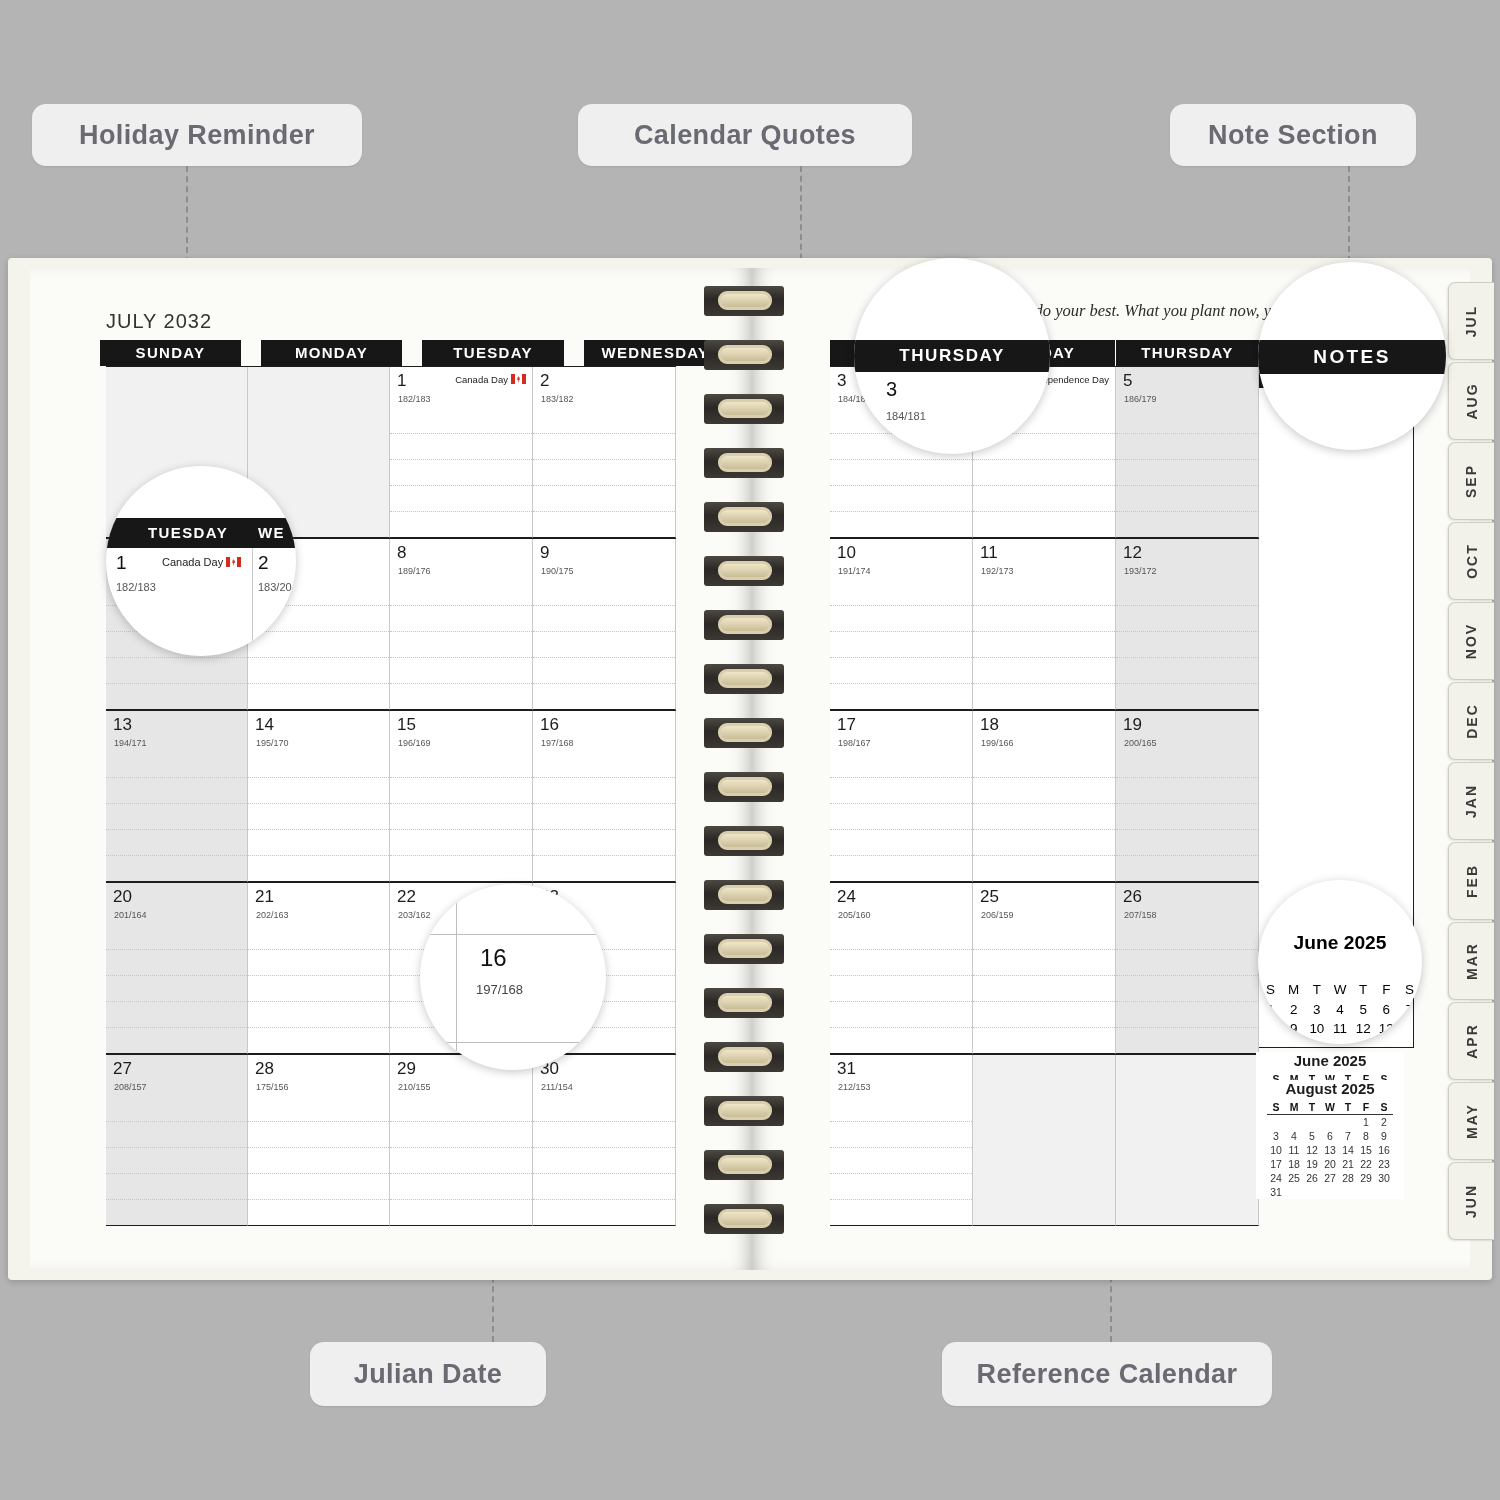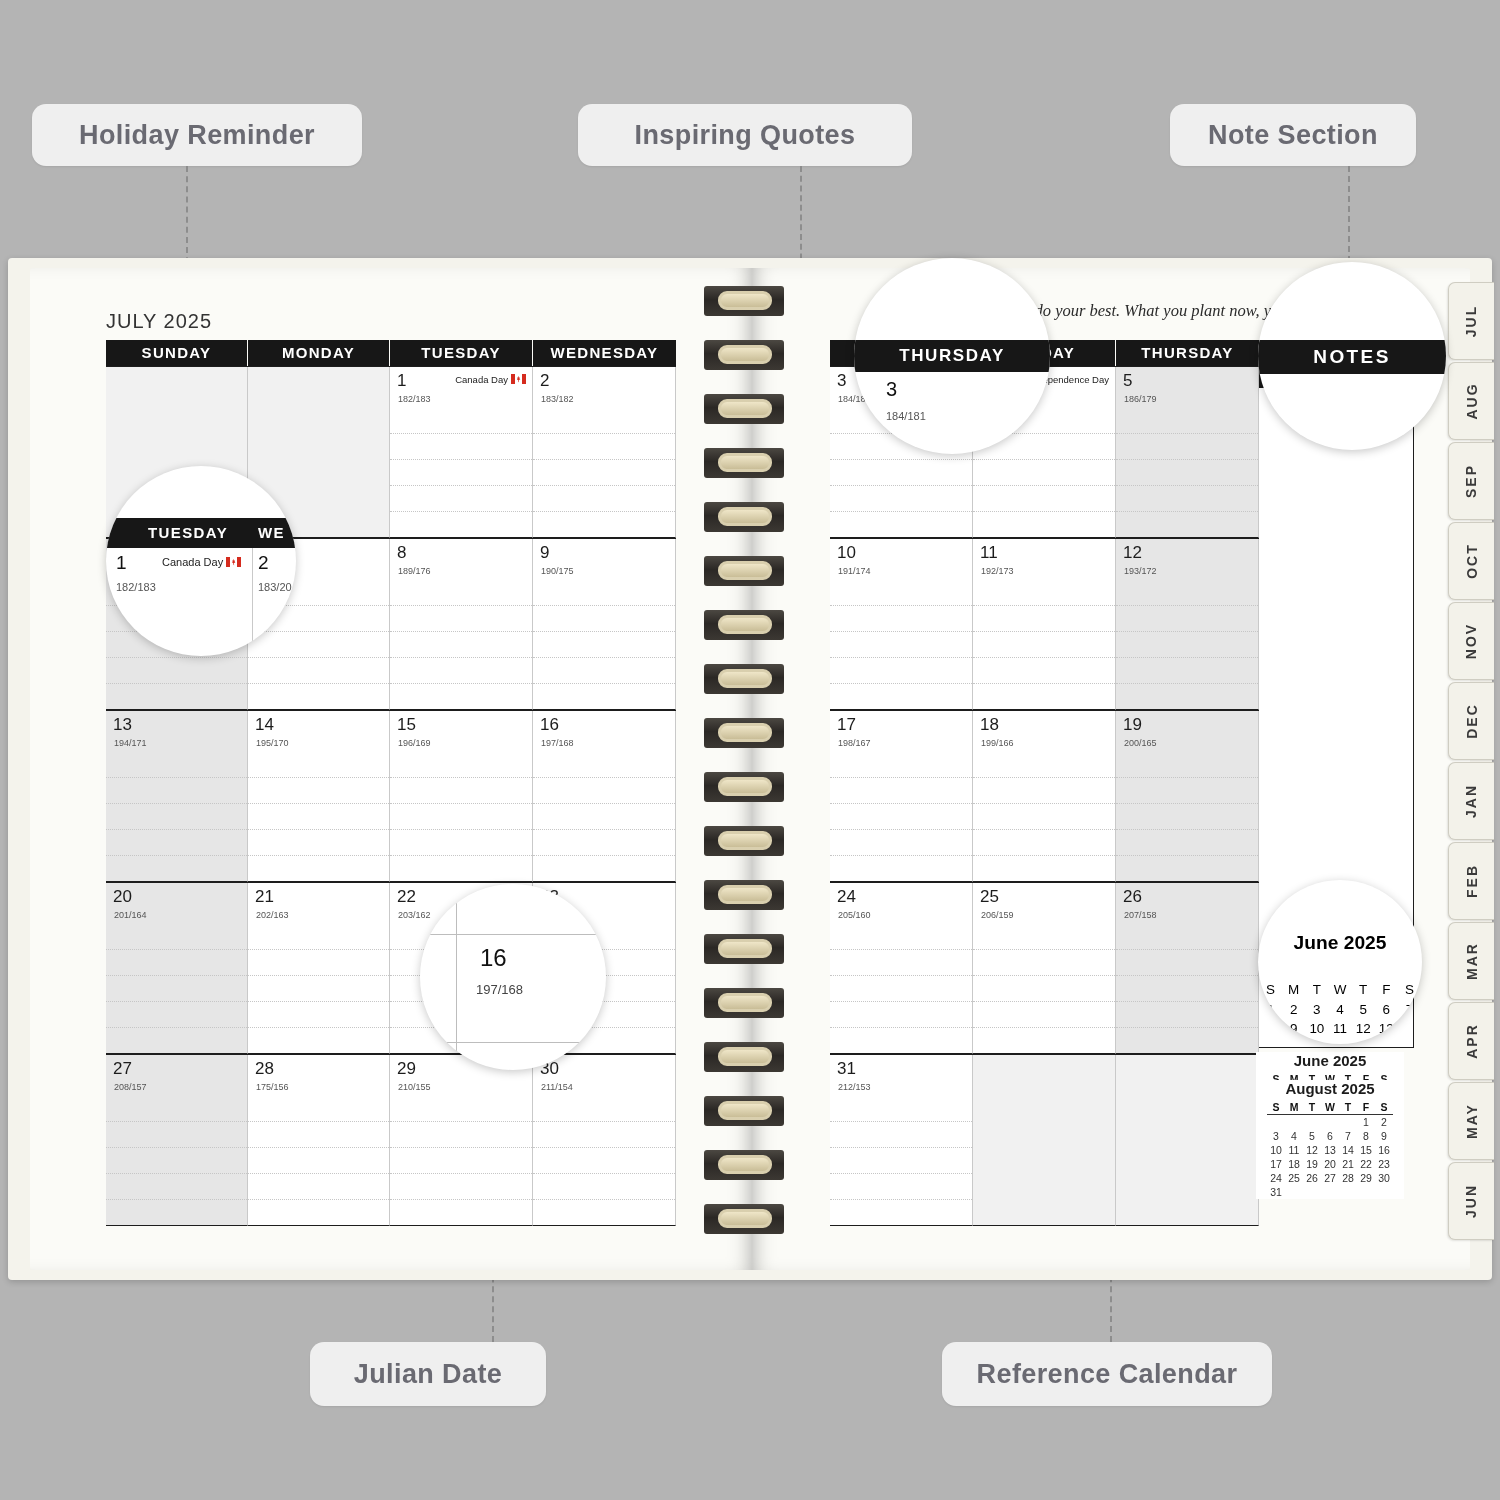--- a/index.html
+++ b/index.html
@@ -127,21 +127,21 @@
 </style>
 </head>
 <body>
 
 <div class="pill" style="left:32px; top:104px; width:330px; height:62px;">
   <span>Holiday Reminder</span>
 </div>
 <div class="leader" style="left:186px; top:166px; height:300px;"></div>
 
 <div class="pill" style="left:578px; top:104px; width:334px; height:62px;">
-  <span>Inspiring Quotes</span>
+  <span>Calendar Quotes</span>
 </div>
 <div class="leader" style="left:800px; top:166px; height:142px;"></div>
 <div class="leader-h" style="left:800px; top:308px; width:64px;"></div>
 
 <div class="pill" style="left:1170px; top:104px; width:246px; height:62px;">
   <span>Note Section</span>
 </div>
 <div class="leader" style="left:1348px; top:166px; height:106px;"></div>
 
 <div class="pill" style="left:310px; top:1342px; width:236px; height:64px;">
@@ -153,23 +153,23 @@
   <span>Reference Calendar</span>
 </div>
 <div class="leader" style="left:1110px; top:988px; height:354px;"></div>
 <div class="leader-h" style="left:1110px; top:988px; width:210px;"></div>
 
 <div class="book">
   <div class="page page-left"></div>
   <div class="page page-right"></div>
 </div>
 
-<div class="cal-title" style="left:106px; top:310px;">JULY 2025</div>
-
-<div class="hdr-row" style="left:106px; top:340px;">
+<div class="cal-title" style="left:106px; top:310px;">JULY 2032</div>
+
+<div class="hdr-row" style="left:100px; top:340px;gap:19px;">
   <div class="hdr" style="width:142px;">SUNDAY</div>
   <div class="hdr" style="width:142px;text-align:center;">MONDAY</div>
   <div class="hdr" style="width:143px;">TUESDAY</div>
   <div class="hdr" style="width:143px; border-right:none;">WEDNESDAY</div>
 </div>
 
 <div class="hdr-row" style="left:830px; top:340px;">
   <div class="hdr" style="width:143px;">THURSDAY</div>
   <div class="hdr" style="width:143px;">FRIDAY</div>
   <div class="hdr" style="width:143px; border-right:none;">THURSDAY</div>

